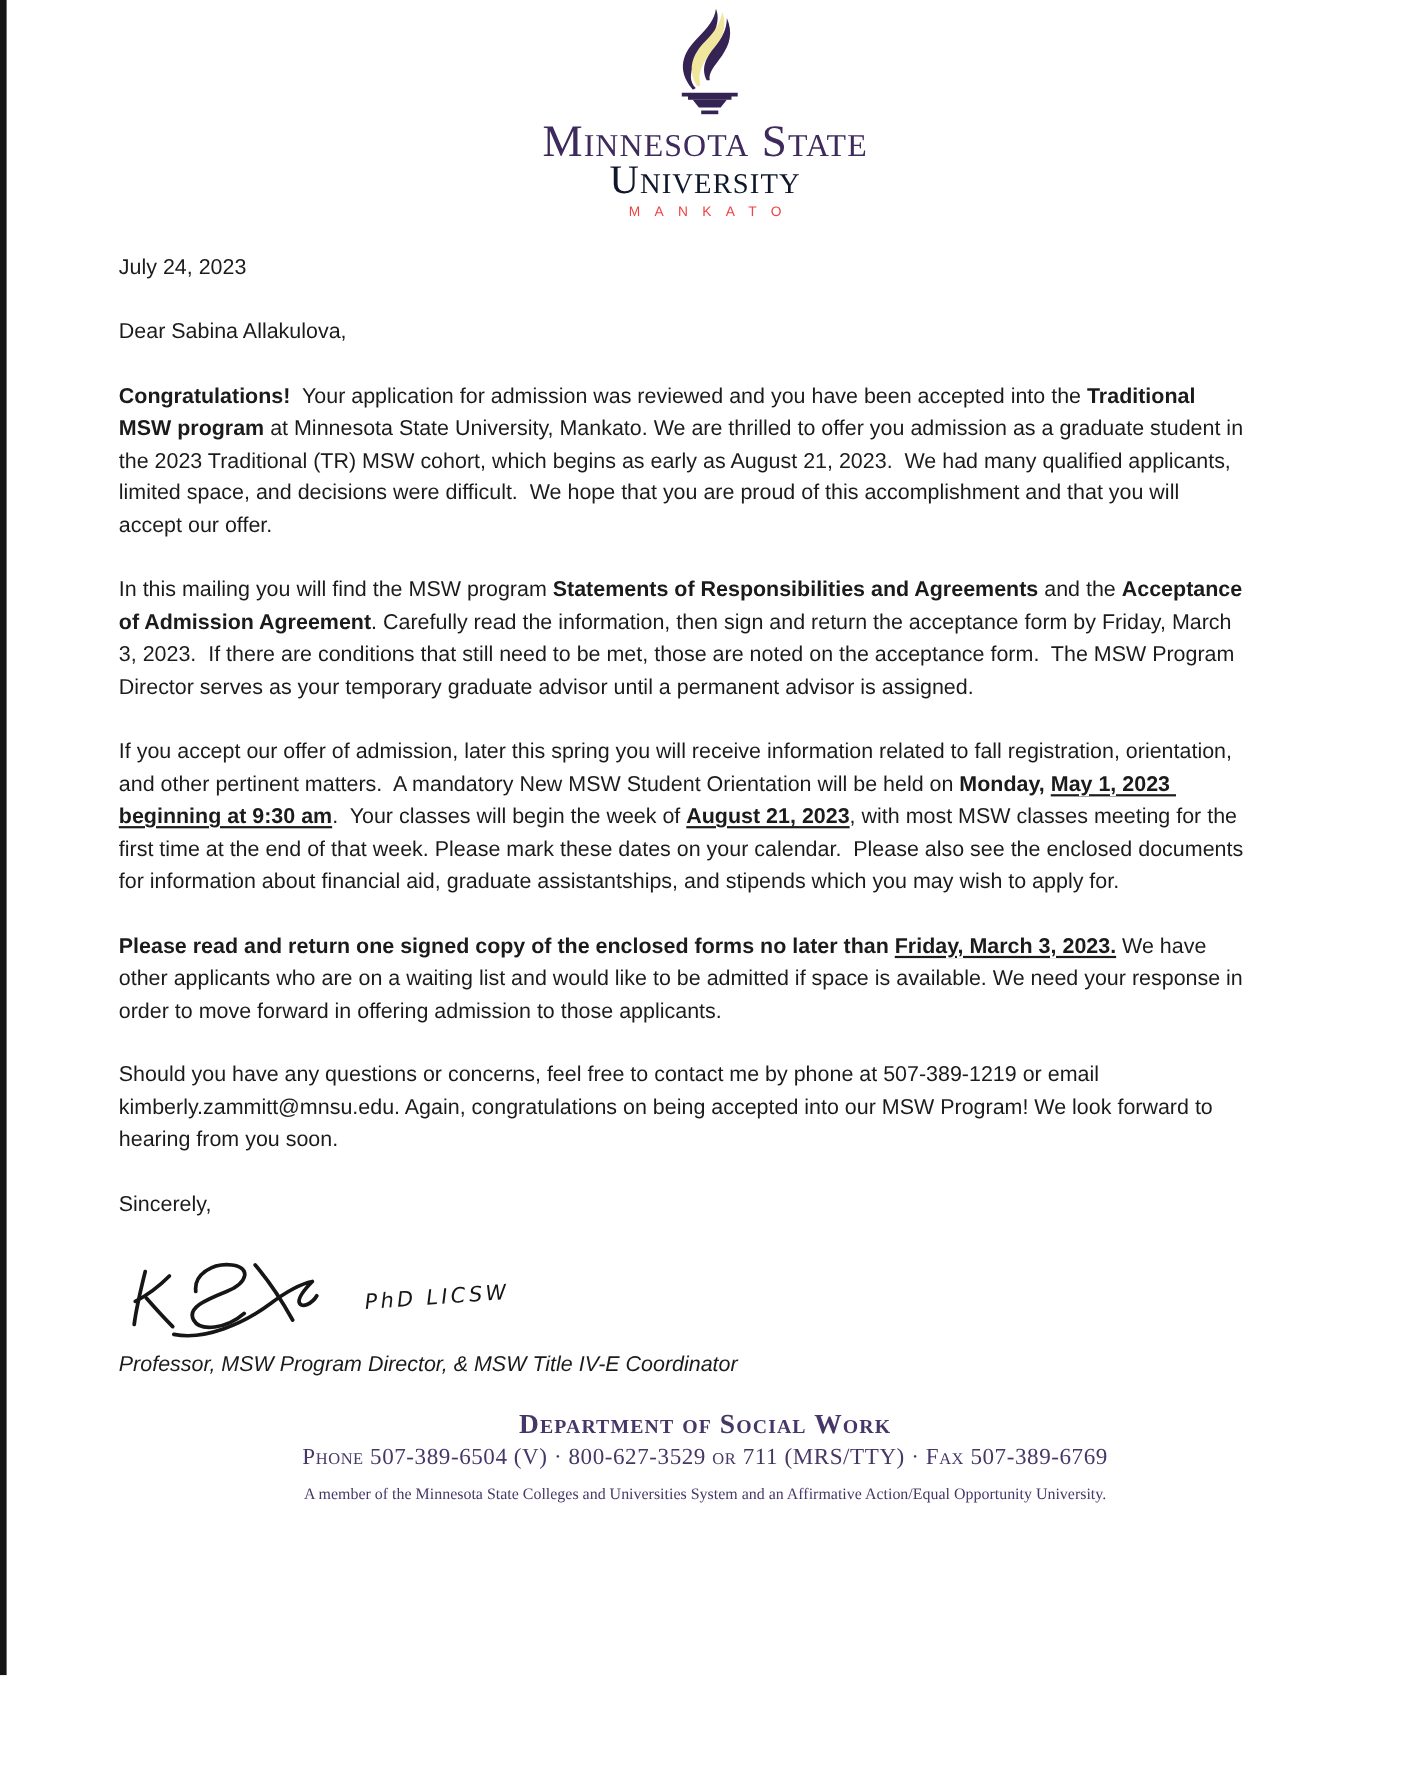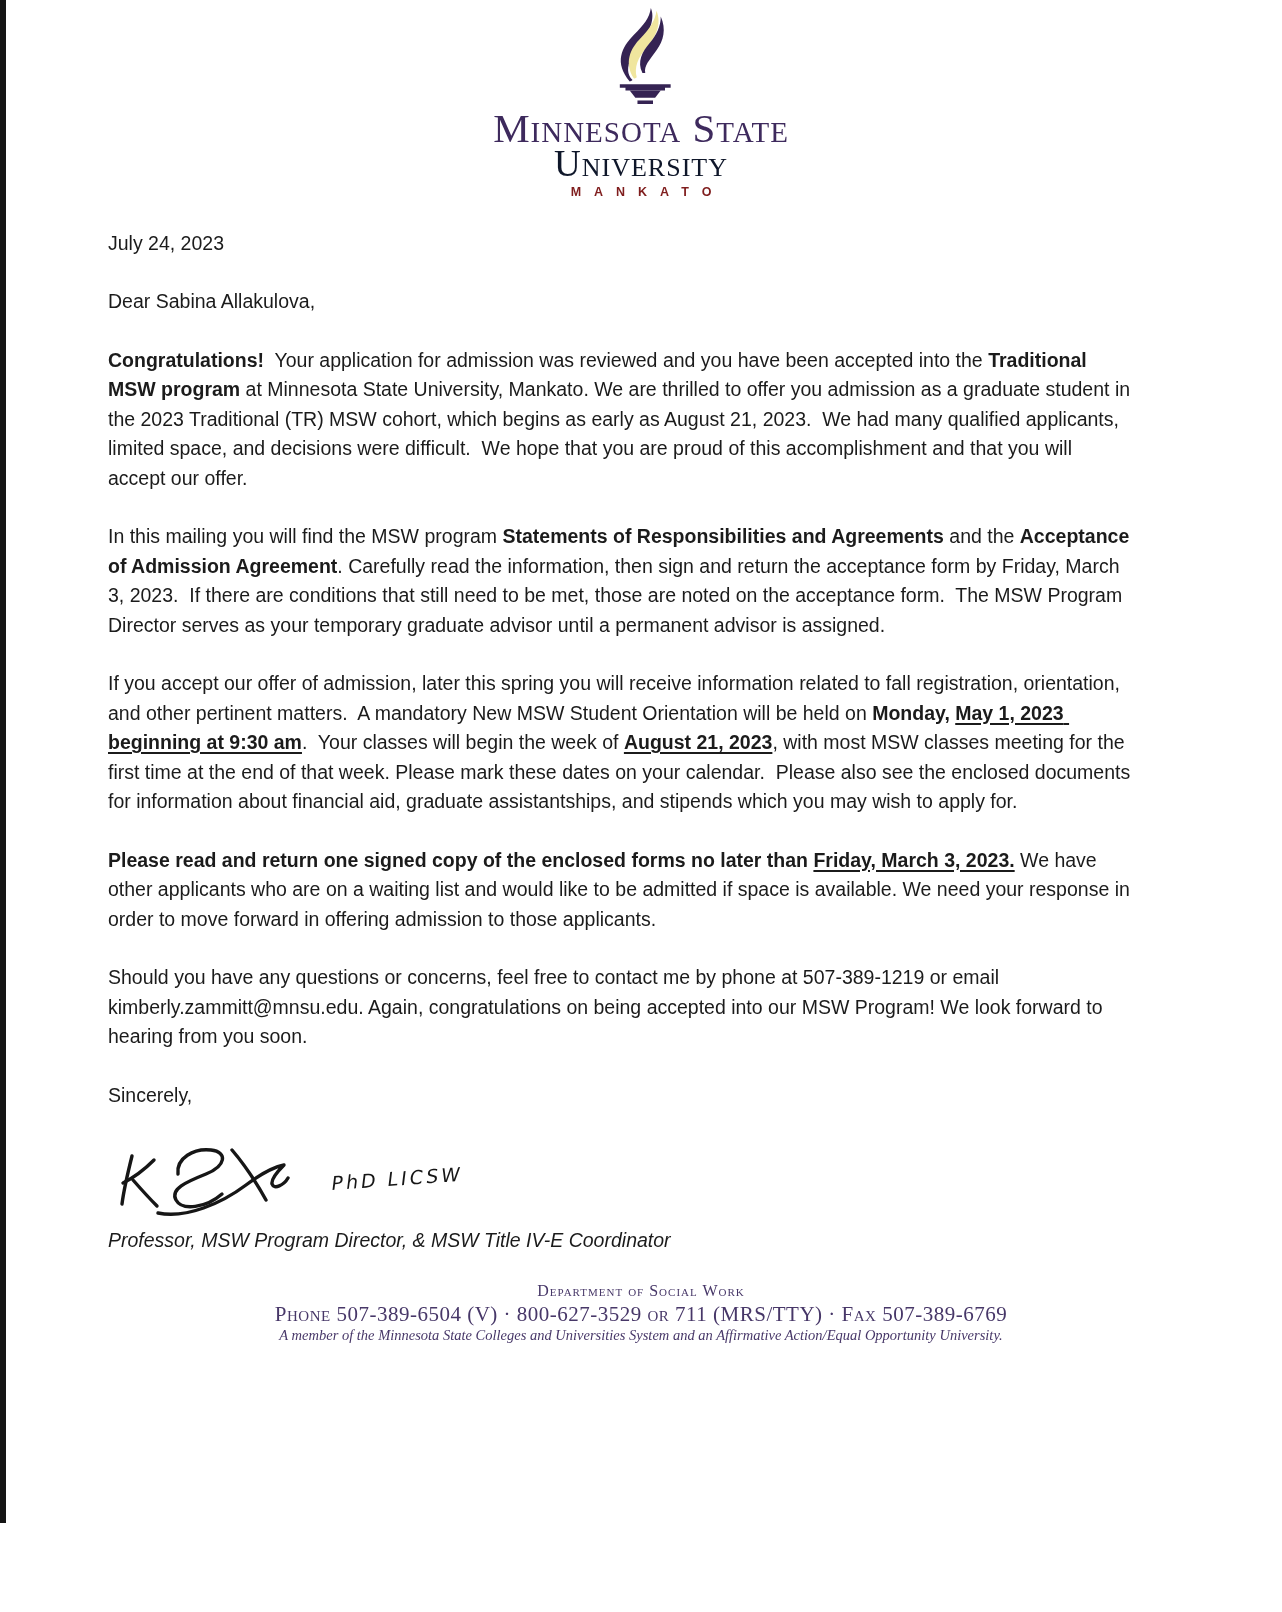--- a/index.html
+++ b/index.html
@@ -18,22 +18,22 @@
     font-family:"Liberation Serif","DejaVu Serif",serif;
     font-variant:small-caps;font-size:41px;letter-spacing:1px;
     color:#3e2a5d;margin-top:4px;
   }
   .wordmark2{
     font-family:"Liberation Serif","DejaVu Serif",serif;
     font-variant:small-caps;font-size:37px;letter-spacing:1px;
     color:#0f172a;margin-top:-4px;
   }
   .wordmark-city{
-    font-size:12.5px;font-weight:bold;letter-spacing:13px;
-    color:#7f1d1d;margin-top:4px;text-indent:13px;
+    font-size:12.5px;font-weight:normal;letter-spacing:13px;
+    color:#ef4444;margin-top:4px;text-indent:13px;
   }
 
   
   .letter{padding:30px 150px 0 108px;font-size:19.5px;line-height:29.5px;}
   .date-line{margin:0;}
   .salutation{margin:29px 0 0 0;}
   .para{margin:29px 0 0 0;white-space:pre-wrap;}
   .b{font-weight:bold;}
   .u{text-decoration:underline;text-decoration-thickness:1.5px;text-underline-offset:3px;}
   .closing{margin:29px 0 0 0;}
@@ -41,24 +41,24 @@
   .sender-name{margin:10px 0 0 0;}
   .sender-title{margin:2px 0 0 0;font-style:italic;}
   .sig-note{
     font-family:"DejaVu Sans",sans-serif;font-style:italic;
     font-size:19px;letter-spacing:3px;fill:#161616;
   }
 
   
   .footer{margin-top:26px;text-align:center;color:#473768;
     font-family:"Liberation Serif","DejaVu Serif",serif;}
-  .f-dept{font-variant:small-caps;font-weight:normal;font-size:16px;letter-spacing:1px;}
+  .f-dept{font-variant:small-caps;font-weight:bold;font-size:25px;letter-spacing:1px;}
   .f-addr{font-variant:small-caps;font-size:21px;margin-top:3px;letter-spacing:0.5px;}
   .f-phone{font-variant:small-caps;font-size:21px;margin-top:2px;letter-spacing:0.5px;}
-  .f-tag{font-style:italic;font-size:14.5px;margin-top:0;}
+  .f-tag{font-size:14.5px;margin-top:14px;}
 </style>
 </head>
 <body>
 
 <div class="page">
   <div class="edge-strip"></div>
 
   <header class="logo">
     <svg class="torch" width="110" height="96" viewBox="0 0 110 136" aria-hidden="true">
       <g>

